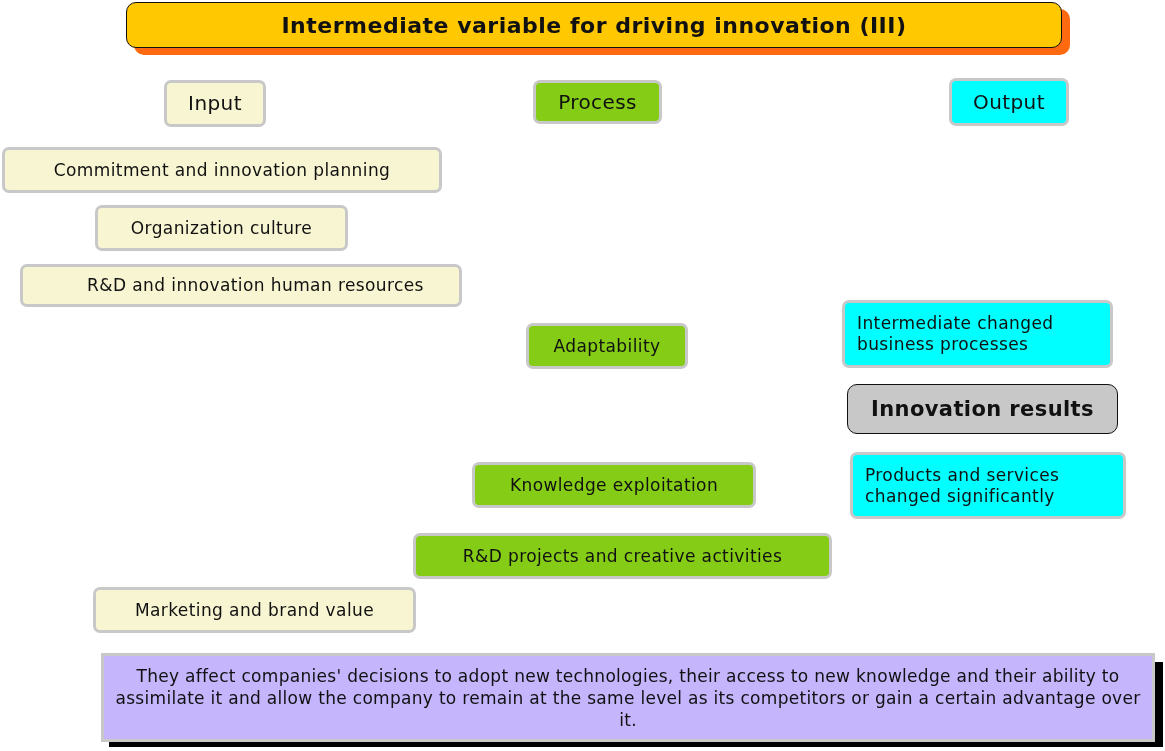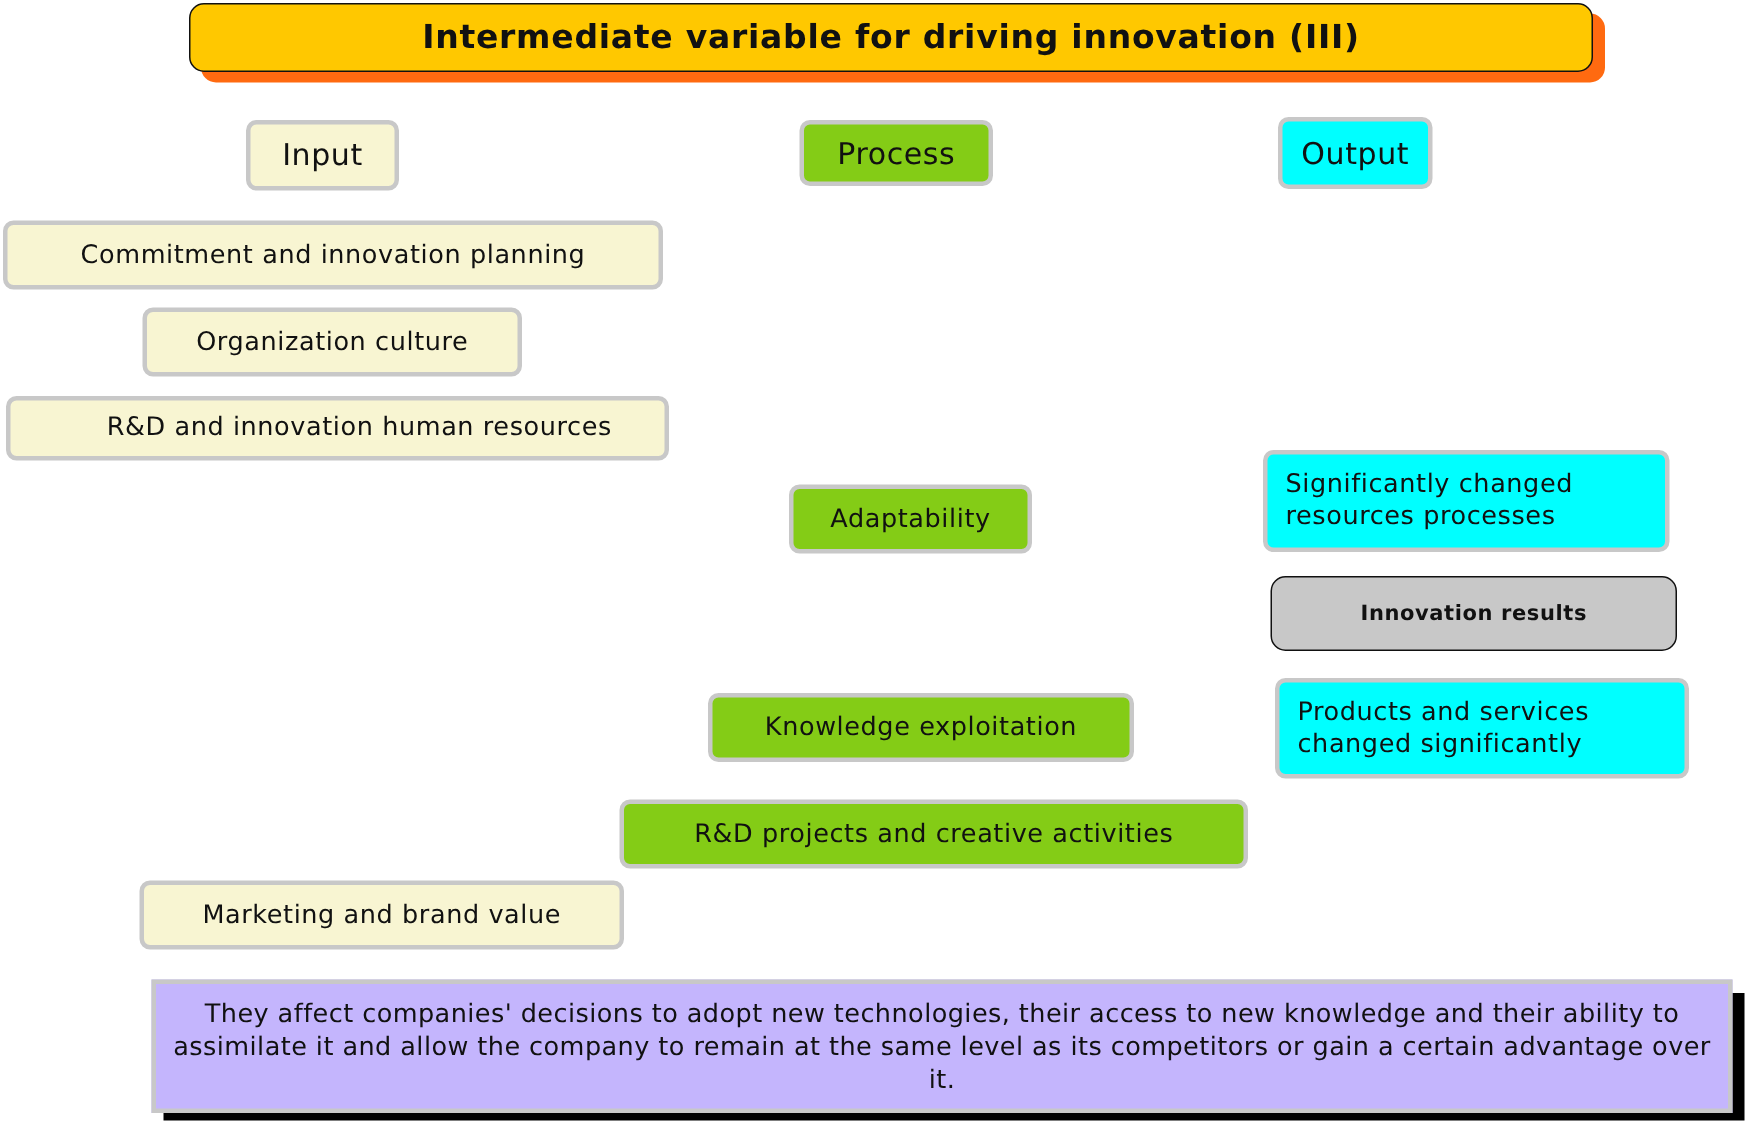--- a/index.html
+++ b/index.html
@@ -26,21 +26,21 @@
       display: flex; align-items: center; justify-content: center;
       font-size: 17px; line-height: 21px;
       letter-spacing: 0.4px; white-space: nowrap;
     }
     .input { background: #f8f5d2; }
     .process { background: #84cc16; }
     .output { background: #00ffff; }
     .header { font-size: 20px; }
     .result {
       background: #c8c8c8; border: 1.5px solid #111; border-radius: 10px;
-      font-weight: bold; font-size: 14px;
+      font-weight: bold; font-size: 21px;
     }
     .note-shadow {
       position: absolute; left: 109px; top: 662px; width: 1054px; height: 85px; background: #000;
     }
     .note {
       position: absolute; left: 101px; top: 653px; width: 1054px; height: 89px; box-sizing: border-box;
       background: #c4b5fd; border: 3px solid #c8c8c8;
       display: flex; align-items: center; justify-content: center;
       text-align: center; font-size: 17px; line-height: 22px; letter-spacing: 0.3px;
       padding: 0 10px;
@@ -49,29 +49,29 @@
 </head>
 <body>
 
 <div class="title-wrap">
   <div class="title-shadow"></div>
   <div class="title">Intermediate variable for driving innovation (III)</div>
 </div>
 
 <div class="box input header" style="left:164px; top:80px; width:102px; height:47px;">Input</div>
 <div class="box process header" style="left:533px; top:80px; width:129px; height:44px;">Process</div>
-<div class="box output header" style="left:852px; top:78px; width:103px; height:48px;">Output</div>
+<div class="box output header" style="left:949px; top:78px; width:120px; height:48px;">Output</div>
 
 <div class="box input" style="left:2px; top:147px; width:440px; height:46px;">Commitment and innovation planning</div>
 <div class="box input" style="left:95px; top:205px; width:253px; height:46px;">Organization culture</div>
-<div class="box input" style="left:4px; top:264px; width:442px; height:43px;padding-left:29px;">R&amp;D and innovation human resources</div>
+<div class="box input" style="left:20px; top:264px; width:442px; height:43px;padding-left:29px;">R&amp;D and innovation human resources</div>
 <div class="box input" style="left:80px; top:587px; width:323px; height:46px;margin-left:13px;">Marketing and brand value</div>
 
 <div class="box process" style="left:526px; top:323px; width:162px; height:46px;">Adaptability</div>
 <div class="box process" style="left:472px; top:462px; width:284px; height:46px;">Knowledge exploitation</div>
 <div class="box process" style="left:413px; top:533px; width:419px; height:46px;">R&amp;D projects and creative activities</div>
 
-<div class="box output" style="left:842px; top:300px; width:271px; height:68px; white-space:normal; padding:0 12px;">Significantly changed resources processes</div>
+<div class="box output" style="left:842px; top:300px; width:271px; height:68px; white-space:normal; padding:0 12px;">Intermediate changed business processes</div>
 <div class="box result" style="left:847px; top:384px; width:271px; height:50px;">Innovation results</div>
 <div class="box output" style="left:850px; top:452px; width:276px; height:67px; white-space:normal; padding:16px 12px;">Products and services changed significantly</div>
 
 <div class="note-shadow"></div>
 <div class="note">They affect companies' decisions to adopt new technologies, their access to new knowledge and their ability to assimilate it and allow the company to remain at the same level as its competitors or gain a certain advantage over it.</div>
 
 </body></html>

